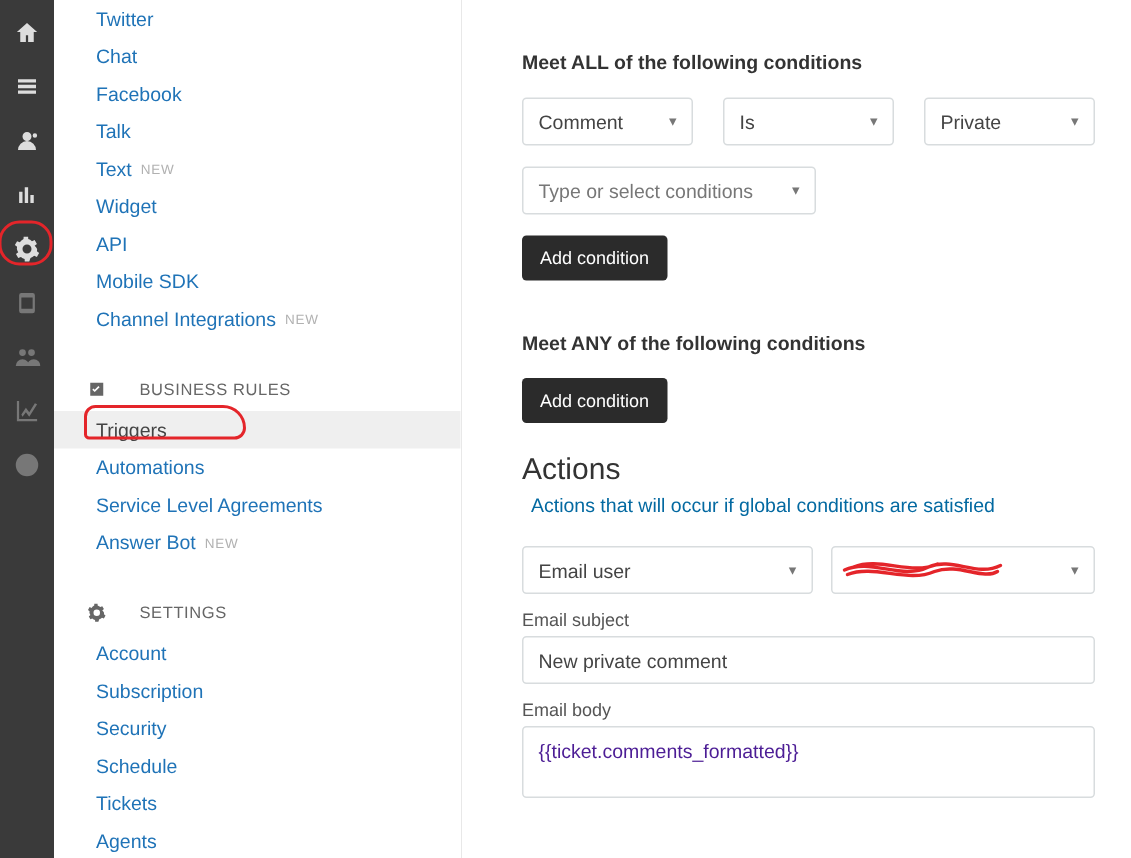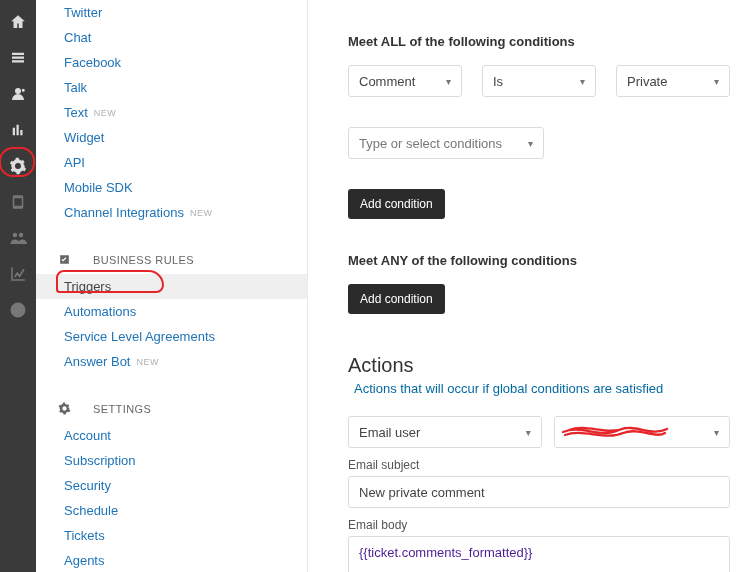--- a/index.html
+++ b/index.html
@@ -23,29 +23,29 @@
     .nav-link .new-badge { font-size: 9px; color: #b1b1b1; letter-spacing: 0.5px; }
     .section-header { display: flex; align-items: center; gap: 22px; padding: 28px 0 8px 22px; color: #666; font-size: 11px; letter-spacing: 0.4px; }
     .section-header svg { width: 13px; height: 13px; }
 
     
     .anno { position: absolute; border: 2px solid #e4252a; border-radius: 10px; pointer-events: none; }
 
     
     .main { flex: 1; padding: 0 24px 0 40px; overflow-y: auto; }
     .block-heading { font-weight: bold; color: #333; font-size: 13px; margin: 34px 0 16px 0; }
-    .cond-row { display: flex; gap: 20px; margin-bottom: 30px; }
+    .cond-row { display: flex; gap: 20px; margin-bottom: 14px; }
     .dropdown { height: 32px; border: 1px solid #d8dcde; border-radius: 3px; background: #fff; display: flex; align-items: center; justify-content: space-between; padding: 0 10px; font-size: 13px; color: #444; cursor: pointer; }
     .dropdown .chev { font-size: 10px; color: #777; }
     .dropdown.sm { flex: 1; min-width: 0; }
     .dropdown.type-select { width: 196px; }
     .dropdown.email-user { width: 216px; }
     .dropdown.recipient { width: 196px; }
     .darkbtn { background: #2b2b2b; color: #fff; border: none; border-radius: 3px; padding: 8px 12px; font-size: 12px; cursor: pointer; }
-    .section-title { font-size: 20px; color: #333; margin-top: 40px; }
+    .section-title { font-size: 20px; color: #333; margin-top: 20px; }
     .section-sub { font-size: 13px; color: #0369a1; margin: 4px 0 20px 6px; }
     .field-label { font-size: 12px; color: #555; margin: 10px 0 4px 0; }
     .textinput { width: 100%; max-width: 420px; height: 32px; border: 1px solid #d8dcde; border-radius: 3px; padding: 0 10px; font-size: 13px; color: #444; }
     .textarea { width: 100%; max-width: 420px; min-height: 48px; border: 1px solid #d8dcde; border-radius: 3px; padding: 8px 10px; font-size: 13px; color: #4c1d95; resize: vertical; }
     .action-row { display: flex; gap: 12px; position: relative; }
     .scribble { position: absolute; color: #e4252a; font-weight: bold; pointer-events: none; }
   </style>
 </head>
 <body>
 

